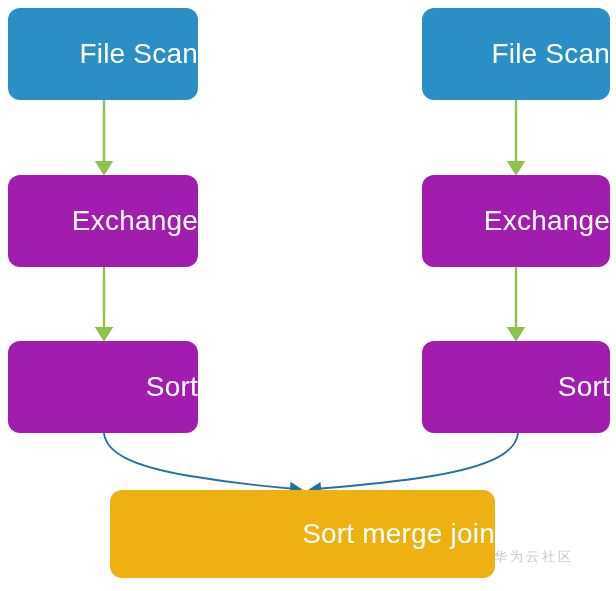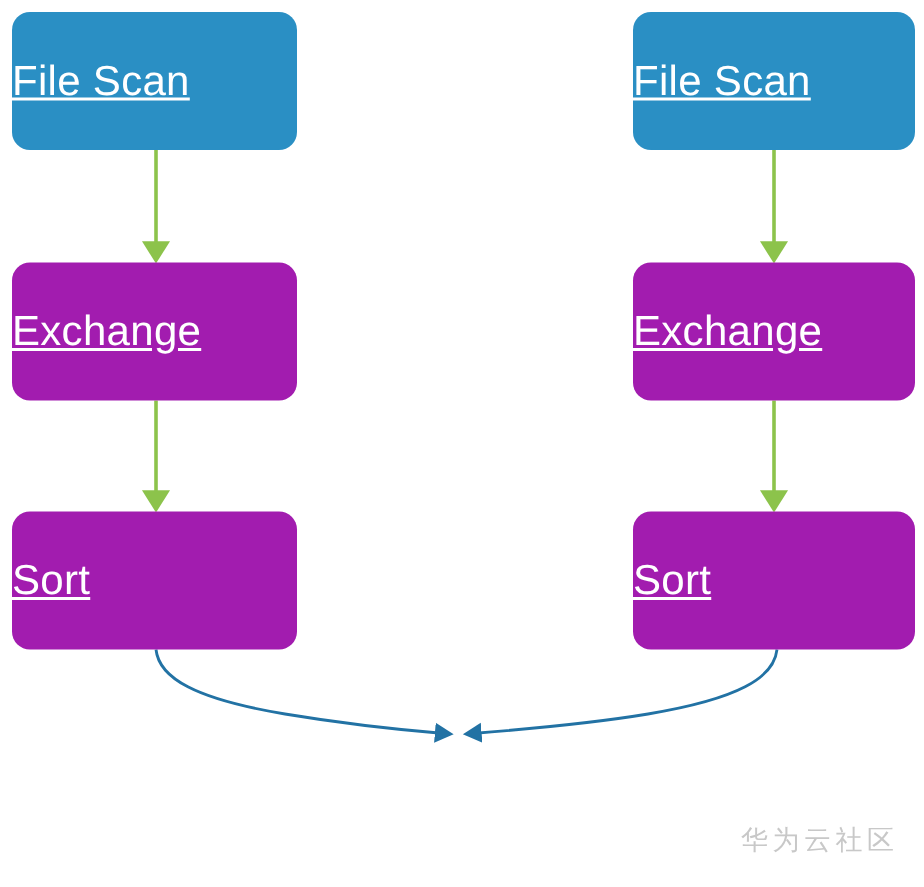--- a/index.html
+++ b/index.html
@@ -22,47 +22,46 @@
     left: 0;
     top: 0;
     width: 616px;
     height: 591px;
     pointer-events: none;
   }
   .node {
     position: absolute;
     display: flex;
     align-items: center;
-    justify-content: flex-start;
+    justify-content: flex-end;
     border-radius: 12px;
     color: #ffffff;
     box-sizing: border-box;
     z-index: 2;
     letter-spacing: 0.2px;
-    text-decoration: underline;
   }
   .node-label {
     display: block;
     text-align: center;
     line-height: 1.1;
     white-space: nowrap;
   }
   .node.scan   { background: #2a8fc4; }
   .node.stage  { background: #a21caf; }
   .node.join   { background: #edb212; }
 
   .scan  .node-label  { font-size: 28px; }
   .stage .node-label  { font-size: 28px; }
   .join  .node-label  { font-size: 28px; }
 
   #watermark {
     position: absolute;
     left: 494px;
     top: 548px;
-    font-size: 18px;
+    font-size: 13px;
     color: #c8c8c8;
     letter-spacing: 3px;
     white-space: nowrap;
     z-index: 3;
     font-family: "DejaVu Sans", sans-serif;
   }
 </style>
 </head>
 <body>
 
@@ -105,16 +104,19 @@
   </div>
 
   <div class="node stage" style="left:422px; top:175px; width:188px; height:92px;">
     <span class="node-label">Exchange</span>
   </div>
 
   <div class="node stage" style="left:422px; top:341px; width:188px; height:92px;">
     <span class="node-label">Sort</span>
   </div>
 
+  <div class="node join" style="left:110px; top:490px; width:385px; height:88px;">
+    <span class="node-label">Sort merge join</span>
+  </div>
 
   <div id="watermark">华为云社区</div>
 
 </div>
 
 </body></html>

